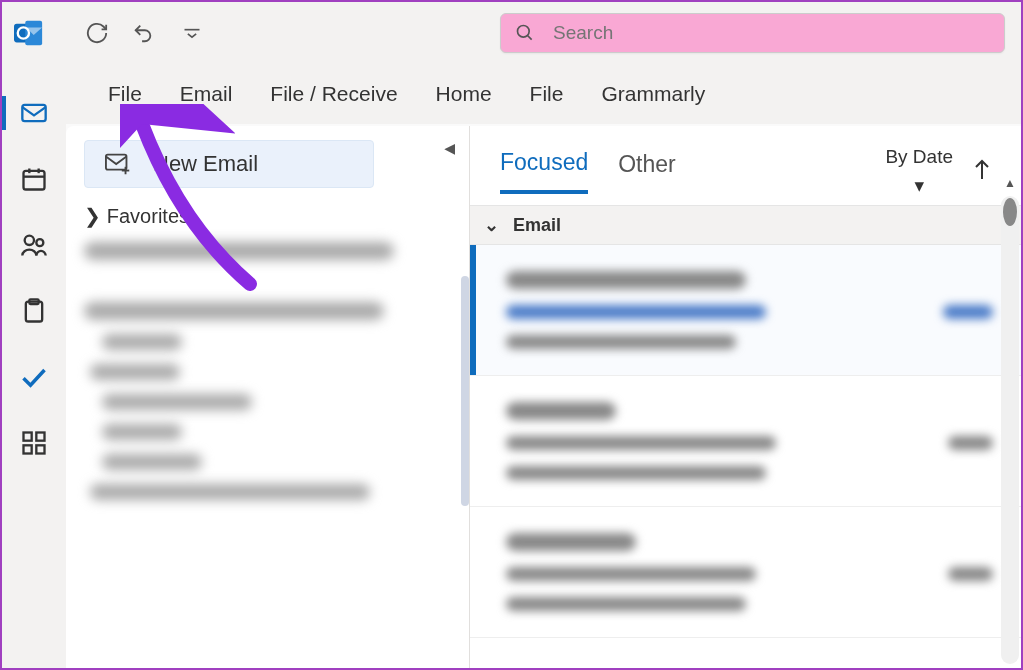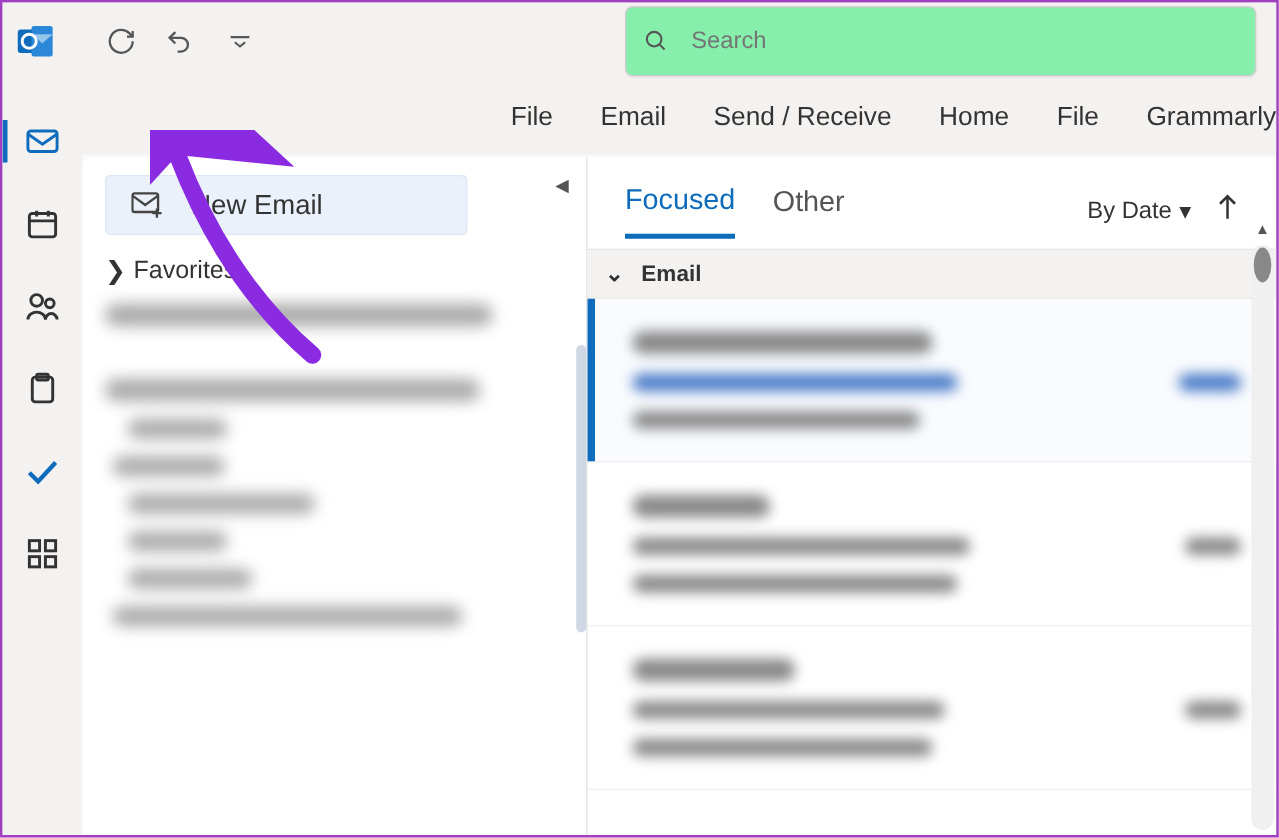--- a/index.html
+++ b/index.html
@@ -4,35 +4,35 @@
   <style>
     * { margin: 0; padding: 0; box-sizing: border-box; font-family: 'Segoe UI', Tahoma, sans-serif; }
     body { width: 1023px; height: 670px; overflow: hidden; background: #fafafa; border: 2px solid #a040c0; position: relative; }
 
     .title-bar { height: 62px; display: flex; align-items: center; padding: 0 12px; background: #f3f2f1; }
     .outlook-logo { width: 30px; height: 30px; margin-right: 30px; }
     .title-icon-btn { width: 34px; height: 34px; display: flex; align-items: center; justify-content: center; margin: 0 6px; color: #555; cursor: pointer; }
     .title-icon-btn svg { width: 22px; height: 22px; }
     .customize { width: 20px; margin-left: 16px; }
     .search-wrap { margin-left: auto; width: 505px; margin-right: 4px; }
-    .search-box { height: 56px; background: #86efac; border: 1px solid #ccc; border-radius: 6px; display: flex; align-items: center; padding: 0 14px; box-shadow: 0 1px 2px rgba(0,0,0,0.05); }
+    .search-box { height: 40px; background: #f9a8d4; border: 1px solid #ccc; border-radius: 6px; display: flex; align-items: center; padding: 0 14px; box-shadow: 0 1px 2px rgba(0,0,0,0.05); }
     .search-box svg { width: 20px; height: 20px; color: #555; margin-right: 18px; }
     .search-box input { border: none; outline: none; font-size: 19px; color: #555; flex: 1; background: transparent; }
 
     .main-row { display: flex; height: calc(100% - 62px); }
 
     .vert-rail { width: 64px; background: #f3f2f1; display: flex; flex-direction: column; align-items: center; padding-top: 16px; }
     .rail-item { width: 64px; height: 66px; display: flex; align-items: center; justify-content: center; color: #333; cursor: pointer; }
     .rail-item.active { position: relative; }
     .rail-item.active::before { content: ''; position: absolute; left: 0; top: 16px; bottom: 16px; width: 4px; background: #0f6cbd; }
     .rail-item svg { width: 28px; height: 28px; }
     .rail-item.active svg { color: #0f6cbd; stroke: #0f6cbd; }
 
     .right-area { flex: 1; display: flex; flex-direction: column; }
-    .ribbon-tabs { height: 60px; display: flex; align-items: center; padding-left: 42px; background: #f3f2f1; gap: 38px; justify-content: flex-end; }
+    .ribbon-tabs { height: 60px; display: flex; align-items: center; padding-left: 42px; background: #f3f2f1; gap: 38px; }
     .ribbon-tab { font-size: 21px; color: #333; cursor: pointer; }
 
     .content-row { flex: 1; display: flex; background: #fff; border-top-left-radius: 8px; margin-top: 2px; position: relative; }
 
     .folder-pane { width: 404px; position: relative; border-right: 1px solid #e1dfdd; }
     .new-email-wrap { padding: 14px 10px 12px 18px; }
     .new-email-btn { height: 48px; background: #eaf1fb; border-radius: 4px; display: flex; align-items: center; padding: 0 20px; font-size: 22px; color: #333; cursor: pointer; width: 290px; border: 1px solid #dbe7f5; }
     .new-email-btn svg { width: 28px; height: 22px; margin-right: 20px; color: #444; }
     .collapse-caret { position: absolute; top: 14px; right: 14px; color: #555; cursor: pointer; font-size: 14px; }
 
@@ -40,21 +40,21 @@
     .fav-header { display: flex; align-items: center; font-size: 20px; color: #333; cursor: pointer; margin-bottom: 12px; }
     .fav-header .chev { margin-right: 6px; }
 
     .blurred-line { height: 16px; border-radius: 10px; background: #aaa; filter: blur(6px); margin: 14px 0; }
 
     .message-pane { flex: 1; position: relative; }
     .msg-toolbar { display: flex; align-items: center; padding: 20px 30px 0 30px; }
     .tab-pill { font-size: 23px; color: #555; padding-bottom: 14px; margin-right: 30px; cursor: pointer; }
     .tab-pill.active { color: #0f6cbd; border-bottom: 4px solid #0f6cbd; font-weight: 400; }
     .sort-group { margin-left: auto; display: flex; align-items: center; gap: 20px; color: #333; }
-    .sort-by { font-size: 19px; display: flex; align-items: center; gap: 6px; cursor: pointer; }
+    .sort-by { font-size: 19px; display: flex; align-items: center; gap: 6px; cursor: pointer; flex-direction: column; }
     .sort-arrow { cursor: pointer; }
     .sort-arrow svg { width: 18px; height: 22px; }
 
     .date-header { background: #f3f2f1; padding: 8px 14px; display: flex; align-items: center; font-weight: 600; font-size: 18px; color: #333; margin-top: 8px; border-top: 1px solid #e5e5e5; border-bottom: 1px solid #e5e5e5; }
     .date-header .chev { margin-right: 14px; }
 
     .msg-list { position: relative; }
     .msg-item { padding: 18px 28px 18px 36px; border-bottom: 1px solid #eee; position: relative; }
     .msg-item.selected::before { content: ''; position: absolute; left: 0; top: 0; bottom: 0; width: 6px; background: #0f6cbd; }
     .msg-item.selected { background: #f9fbfe; }
@@ -156,21 +156,21 @@
           <rect x="3" y="14" width="7" height="7"></rect>
           <rect x="14" y="14" width="7" height="7"></rect>
         </svg>
     </div>
   </div>
 
   <div class="right-area">
     <div class="ribbon-tabs">
       <div class="ribbon-tab">File</div>
       <div class="ribbon-tab">Email</div>
-      <div class="ribbon-tab">Send / Receive</div>
+      <div class="ribbon-tab">File / Receive</div>
       <div class="ribbon-tab">Home</div>
       <div class="ribbon-tab">File</div>
       <div class="ribbon-tab">Grammarly</div>
     </div>
 
     <div class="content-row">
       <div class="folder-pane">
         <div class="collapse-caret">◀</div>
         <div class="new-email-wrap">
           <div class="new-email-btn">

